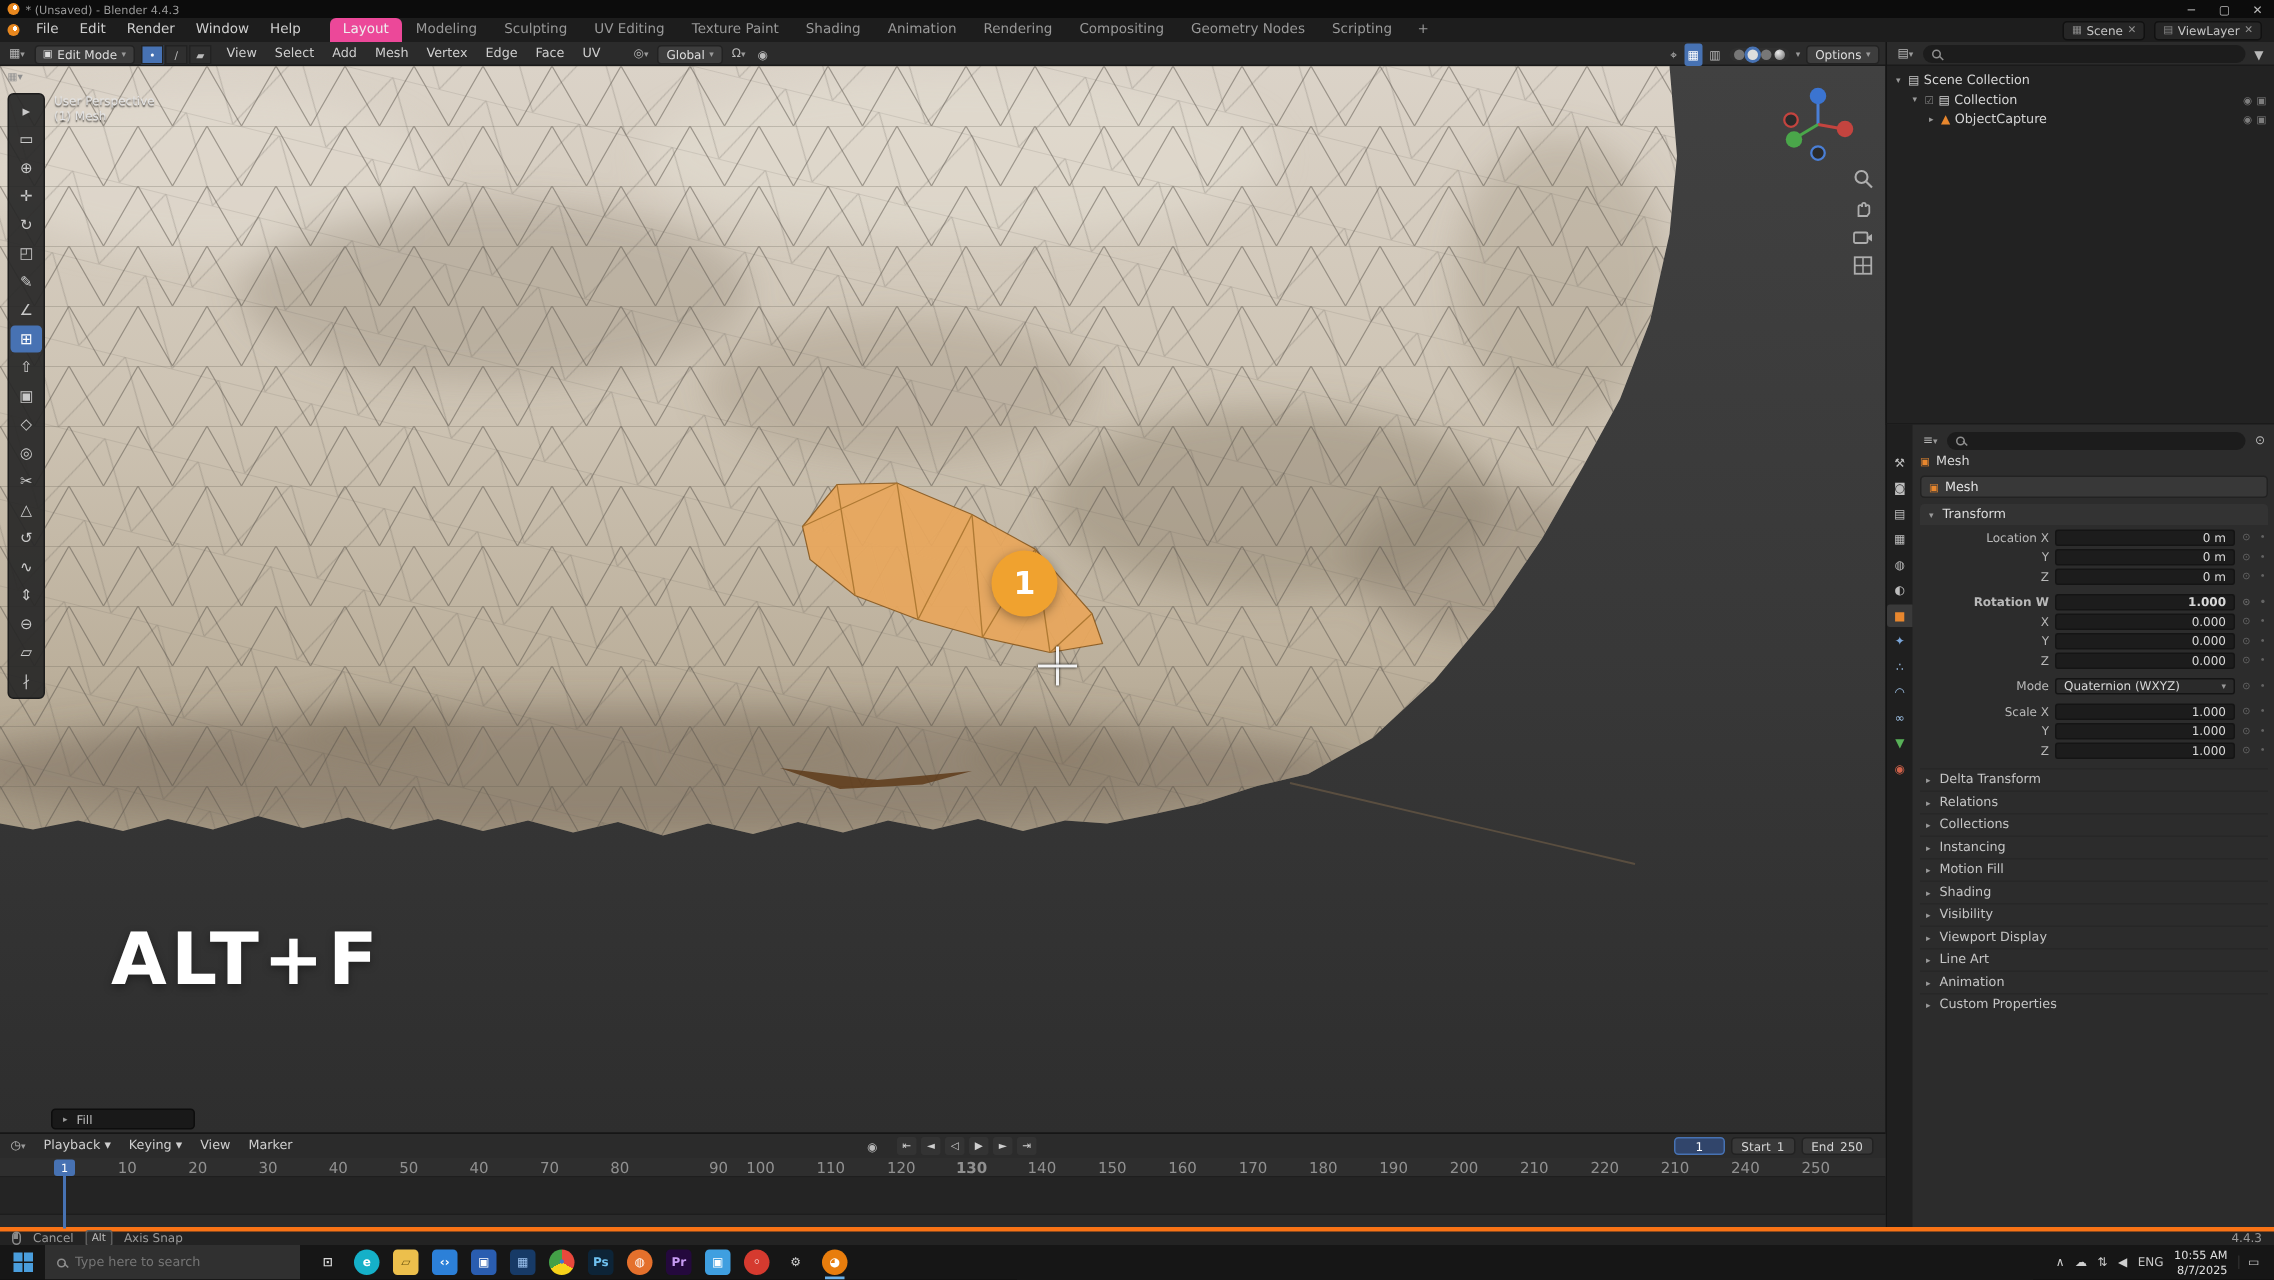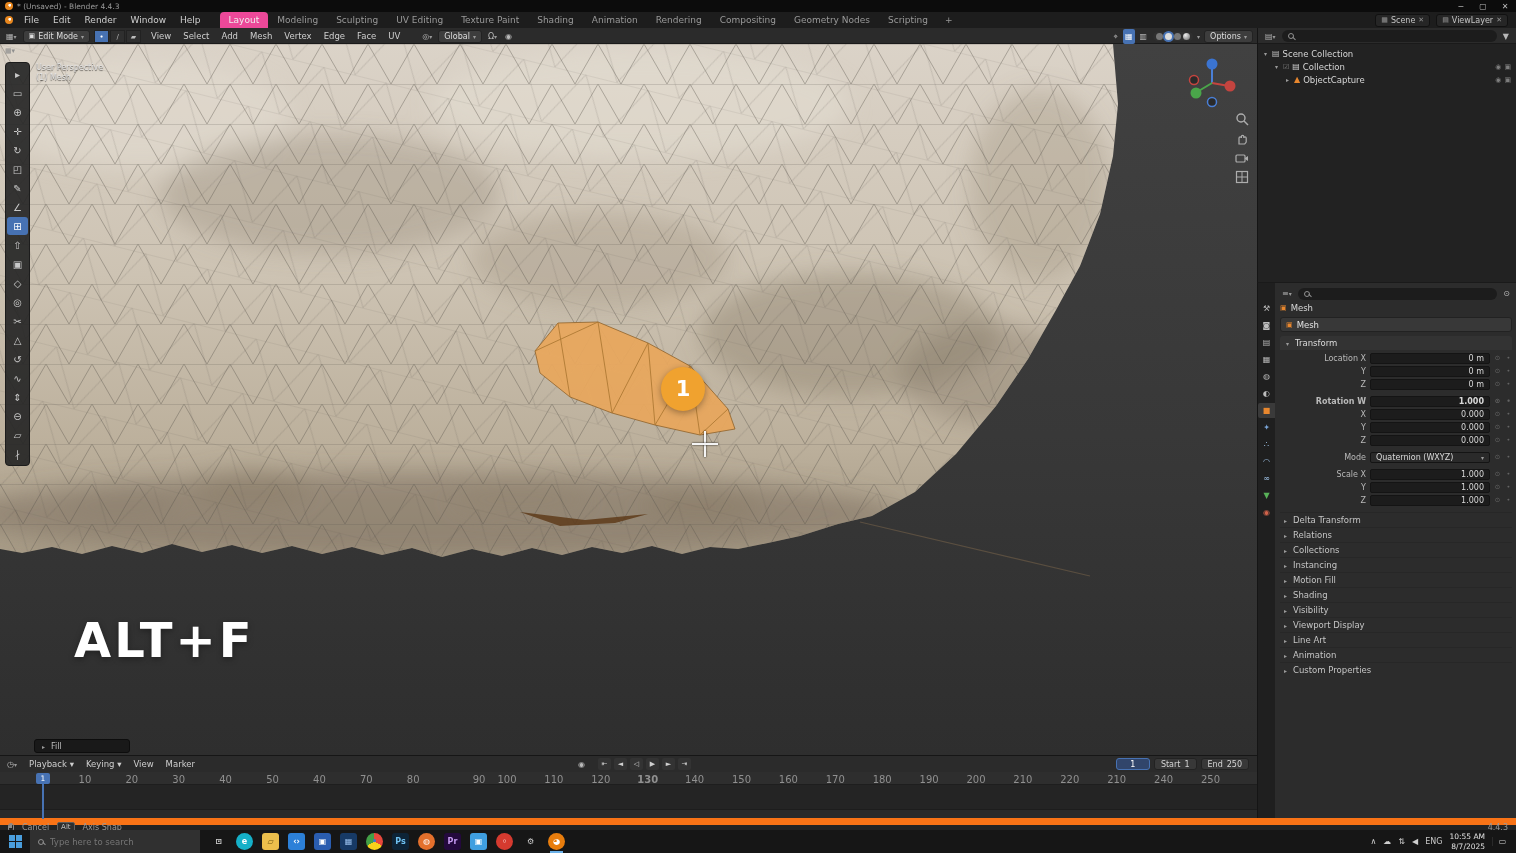--- a/index.html
+++ b/index.html
@@ -132,21 +132,21 @@
   .tick { position:absolute; top:2px; width:24px; margin-left:-12px; text-align:center;
     font-size:10px; color:#909090; }
   #playhead-badge { position:absolute; left:36px; top:17px; width:14px; height:11px; background:#4772b3;
     border-radius:2px; color:#fff; font-size:7.5px; text-align:center; line-height:11px; z-index:3; }
   #playhead-line { position:absolute; left:42px; top:28px; width:2px; height:35px; background:#4772b3; z-index:2; }
   #tracks { position:absolute; left:0; top:29px; width:100%; height:34px; background:#242424; }
   #tracks .sum { position:absolute; left:0; bottom:0; width:100%; height:10px; background:#2a2a2a;
     border-top:1px solid #1d1d1d; }
 
   
-  #statusbar { left:0; top:818px; width:1516px; height:12px; background:#232323; border-top:7px solid #f97316;
+  #statusbar { left:0; top:818px; width:1516px; height:12px; background:#232323; border-top:3px solid #f97316;
     display:flex; align-items:center; gap:8px; padding:0 8px; font-size:8px; color:#9a9a9a; }
   .mouse { width:6px; height:9px; border:1px solid #8a8a8a; border-radius:3px; position:relative; }
   .mouse:after { content:""; position:absolute; left:0; top:0; width:2.5px; height:3.5px;
     background:#8a8a8a; border-radius:2px 0 0 0; }
   .key-badge { border:1px solid #5d5d5d; background:#2e2e2e; border-radius:2px; padding:0 3px;
     font-size:7px; line-height:9px; color:#bdbdbd; }
   #sb-right { margin-left:auto; }
 
   
   #taskbar { left:0; top:830px; width:1516px; height:23px; background:#161616;

